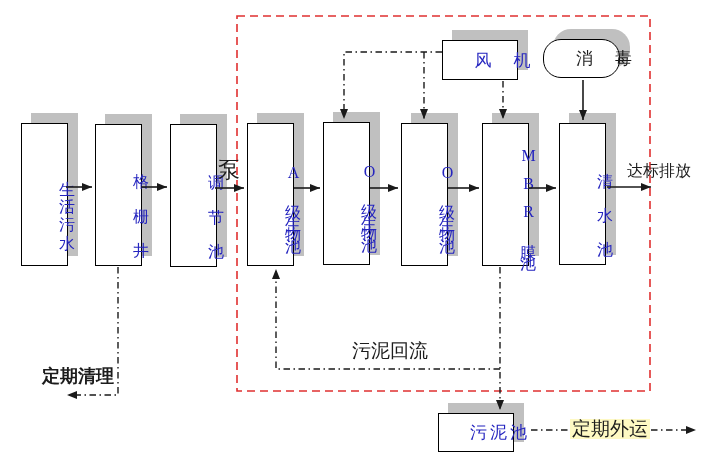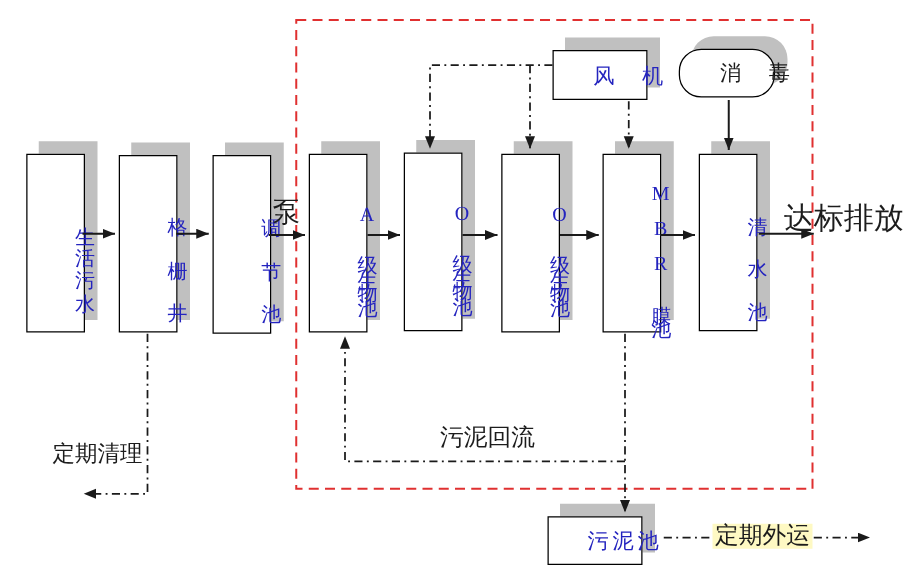--- a/index.html
+++ b/index.html
@@ -25,23 +25,23 @@
   .htext{font-size:17px;line-height:1;white-space:nowrap;}
   .h2{letter-spacing:22px;margin-right:-22px;}
   .h3{letter-spacing:3px;margin-right:-3px;}
   .black-text{color:#1c1c1c;border-radius:18px;}
   .lines{position:absolute;left:0;top:0;pointer-events:none;}
   .lbl{
     position:absolute;color:#1c1c1c;white-space:nowrap;line-height:1.05;
     font-family:"Liberation Serif","DejaVu Serif",serif;
   }
   .lbl-pump{left:218px;top:158px;font-size:22px;}
-  .lbl-discharge{left:627px;top:163px;font-size:24px;}
+  .lbl-discharge{left:627px;top:163px;font-size:16px;}
   .lbl-sludge-return{left:352px;top:341px;font-size:19px;}
-  .lbl-cleaning{left:42px;top:354px;font-size:18px;}
+  .lbl-cleaning{left:42px;top:367px;font-size:18px;font-weight:bold;}
   .lbl-transport{left:570px;top:419px;font-size:19px;background:#fef9c3;padding:0 2px;}
 </style>
 </head>
 <body>
 
 <div class="stage">
 
   <div class="box" style="left:21px;top:123px;width:44px;height:143px;">
     <span class="vtext v4">生活污水</span>
   </div>

